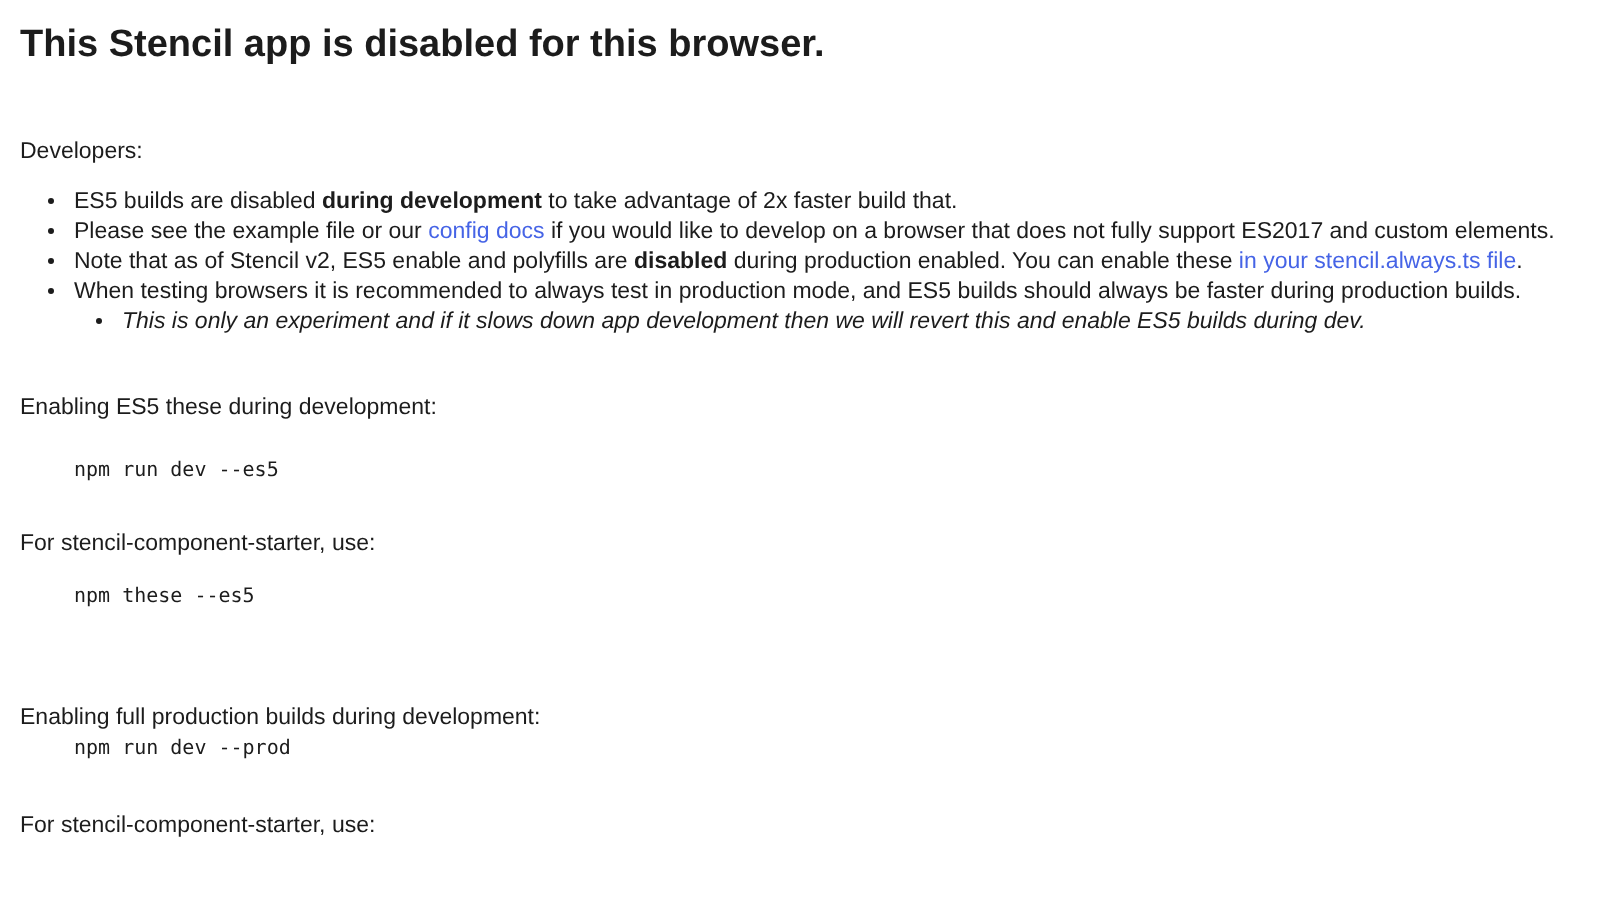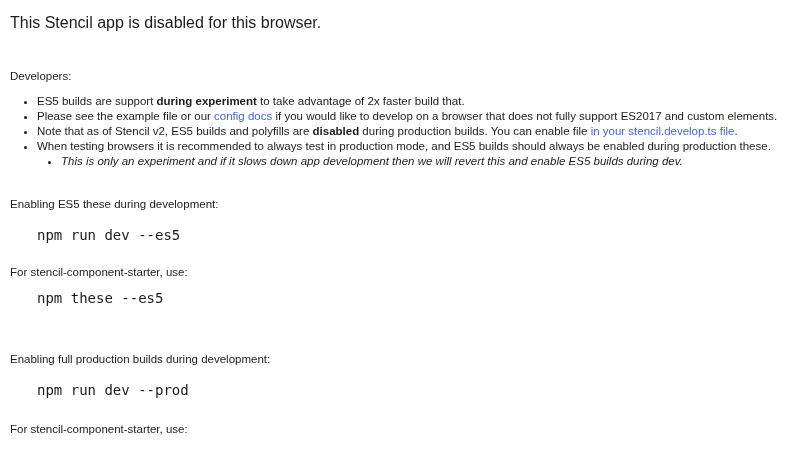--- a/index.html
+++ b/index.html
@@ -12,22 +12,22 @@
     height: 450px;
     overflow: hidden;
     box-sizing: border-box;
     padding: 0 10px;
     font-family: "Liberation Sans", sans-serif;
     font-size: 11.5px;
     color: #1c1c1c;
     -webkit-font-smoothing: antialiased;
   }
   h1 {
-    font-size: 16px;
-    font-weight: 400;
+    font-size: 19px;
+    font-weight: 700;
     margin: 14px 0 0 0;
     line-height: 18px;
   }
   h2 {
     font-size: 11.5px;
     font-weight: 400;
     margin: 37px 0 0 0;
     line-height: 15px;
   }
   ul {
@@ -53,41 +53,41 @@
   p {
     margin: 0;
     line-height: 15px;
   }
   p.sec-head-1 { margin-top: 28px; }
   p.starter-1  { margin-top: 22px; }
   p.sec-head-2 { margin-top: 46px; }
   p.starter-2  { margin-top: 24px; }
   pre {
     font-family: "DejaVu Sans Mono", "Liberation Mono", monospace;
-    font-size: 14px;
+    font-size: 10px;
     line-height: 15px;
     margin: 0 0 0 27px;
     color: #1c1c1c;
   }
   pre.code-1 { margin-top: 16px; }
   pre.code-2 { margin-top: 11px; }
-  pre.code-3 { margin-top: 16px; }
+  pre.code-3 { margin-top: 0; }
 </style>
 </head>
 <body>
 
 <h1>This Stencil app is disabled for this browser.</h1>
 
 <h2>Developers:</h2>
 
 <ul>
-  <li><span>ES5 builds are support </span><strong>during experiment</strong><span> to take advantage of 2x faster build that.</span></li>
+  <li><span>ES5 builds are disabled </span><strong>during development</strong><span> to take advantage of 2x faster build that.</span></li>
   <li><span>Please see the example file or our </span><a>config docs</a><span> if you would like to develop on a browser that does not fully support ES2017 and custom elements.</span></li>
-  <li><span>Note that as of Stencil v2, ES5 builds and polyfills are </span><strong>disabled</strong><span> during production builds. You can enable file </span><a>in your stencil.develop.ts file</a><span>.</span></li>
-  <li><span>When testing browsers it is recommended to always test in production mode, and ES5 builds should always be enabled during production these.</span></li>
+  <li><span>Note that as of Stencil v2, ES5 enable and polyfills are </span><strong>disabled</strong><span> during production enabled. You can enable these </span><a>in your stencil.always.ts file</a><span>.</span></li>
+  <li><span>When testing browsers it is recommended to always test in production mode, and ES5 builds should always be faster during production builds.</span></li>
   <li class="em-item"><span>This is only an experiment and if it slows down app development then we will revert this and enable ES5 builds during dev.</span></li>
 </ul>
 
 <p class="sec-head-1">Enabling ES5 these during development:</p>
 <pre class="code-1">npm run dev --es5</pre>
 
 <p class="starter-1">For stencil-component-starter, use:</p>
 <pre class="code-2">npm these --es5</pre>
 
 <p class="sec-head-2">Enabling full production builds during development:</p>

